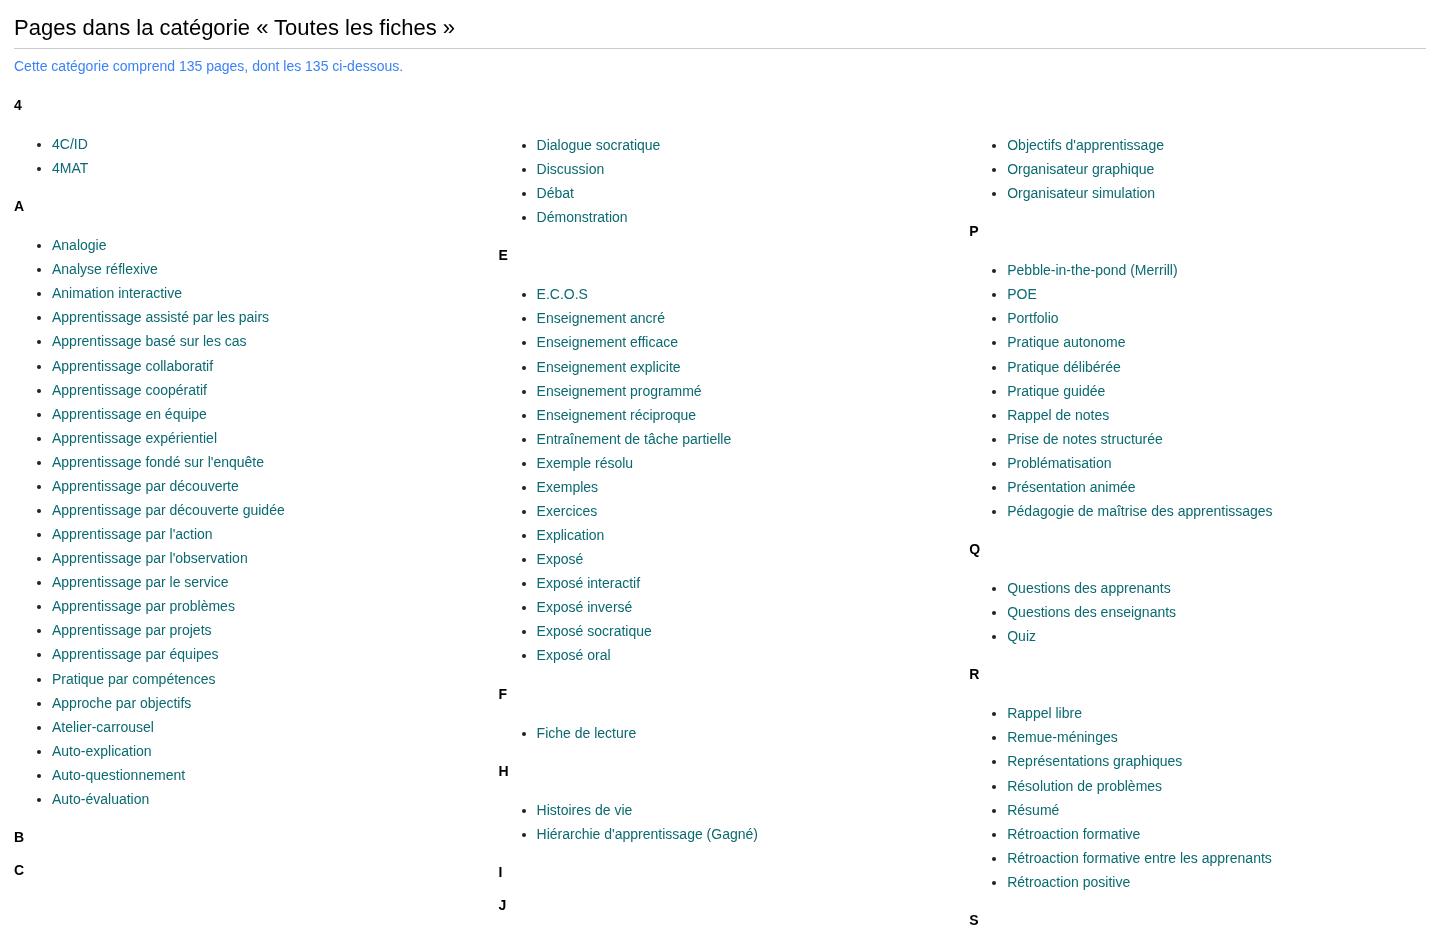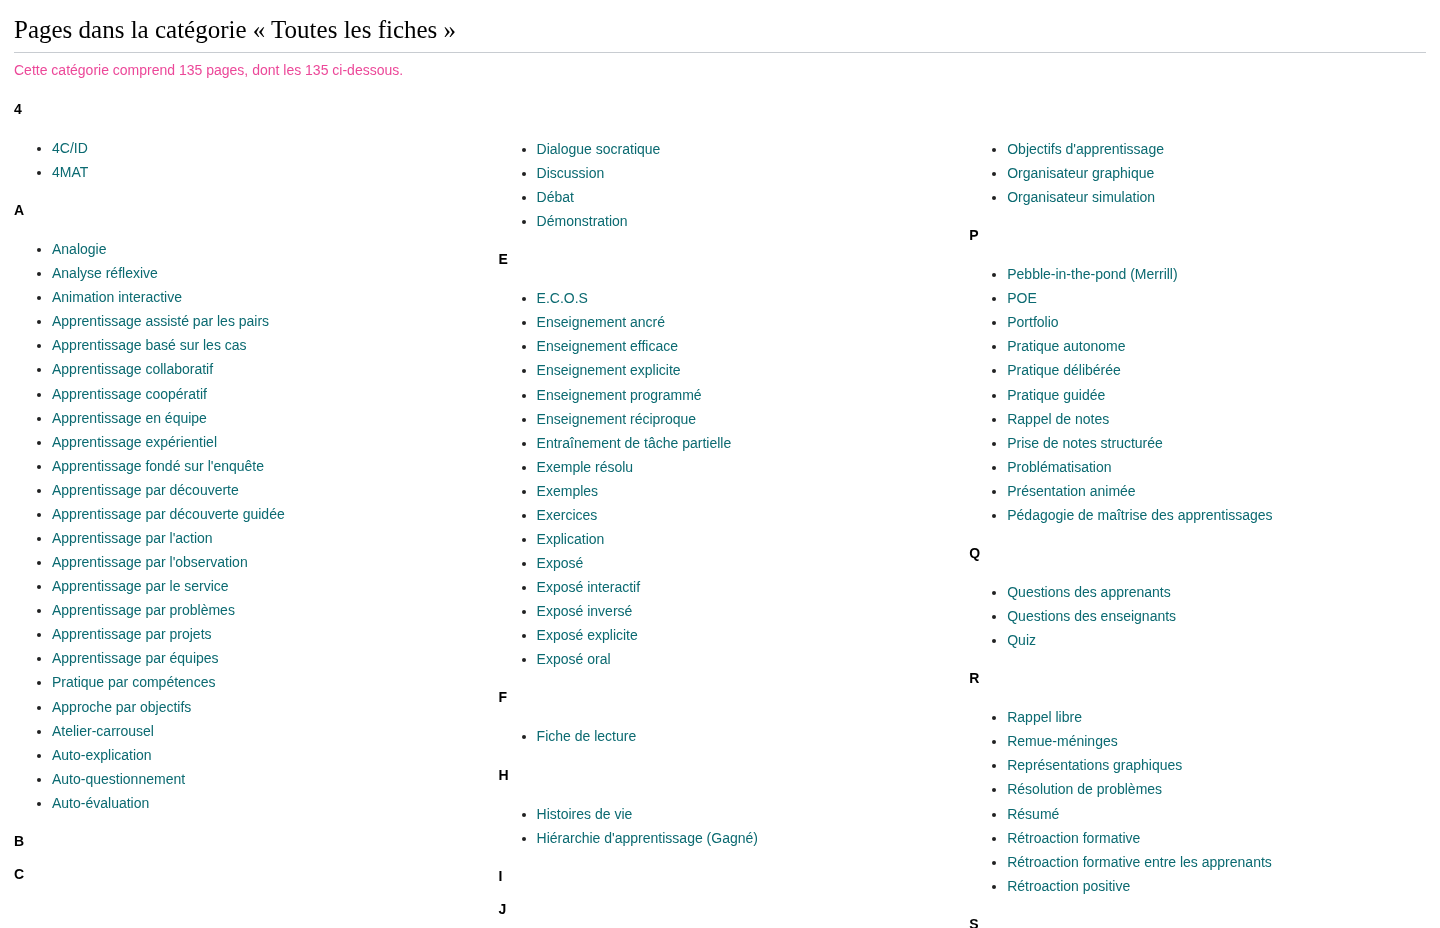--- a/index.html
+++ b/index.html
@@ -13,34 +13,34 @@
     font-family: "Liberation Sans", sans-serif;
     color: #202122;
     overflow: hidden;
   }
   .page {
     padding: 14px 14px 0 14px;
     box-sizing: border-box;
     width: 1440px;
   }
   h1.page-title {
-    font-family: Liberation Serif, serif;
-    font-size: 25px;
+    font-family: Liberation Sans, sans-serif;
+    font-size: 22px;
     font-weight: normal;
     line-height: 1.3;
     margin: 0 0 6px 0;
     padding: 0 0 5px 0;
     border-bottom: 1px solid #c8ccd1;
     color: #000000;
   }
   .intro {
     font-size: 14px;
     line-height: 1.6;
     margin: 6px 0 18px 0;
-    color: #ec4899;
+    color: #3b82f6;
   }
   .columns {
     display: flex;
     gap: 0px;
     align-items: flex-start;
   }
   .col {
     width: 33.33%;
     box-sizing: border-box;
     padding-right: 18px;
@@ -148,21 +148,21 @@
             <li><a class="entry" href="#">Enseignement programmé</a></li>
             <li><a class="entry" href="#">Enseignement réciproque</a></li>
             <li><a class="entry" href="#">Entraînement de tâche partielle</a></li>
             <li><a class="entry" href="#">Exemple résolu</a></li>
             <li><a class="entry" href="#">Exemples</a></li>
             <li><a class="entry" href="#">Exercices</a></li>
             <li><a class="entry" href="#">Explication</a></li>
             <li><a class="entry" href="#">Exposé</a></li>
             <li><a class="entry" href="#">Exposé interactif</a></li>
             <li><a class="entry" href="#">Exposé inversé</a></li>
-            <li><a class="entry" href="#">Exposé explicite</a></li>
+            <li><a class="entry" href="#">Exposé socratique</a></li>
             <li><a class="entry" href="#">Exposé oral</a></li>
           </ul>
         </div>
         <div class="group">
           <div class="group-letter">F</div>
           <ul class="items">
             <li><a class="entry" href="#">Fiche de lecture</a></li>
           </ul>
         </div>
         <div class="group">

